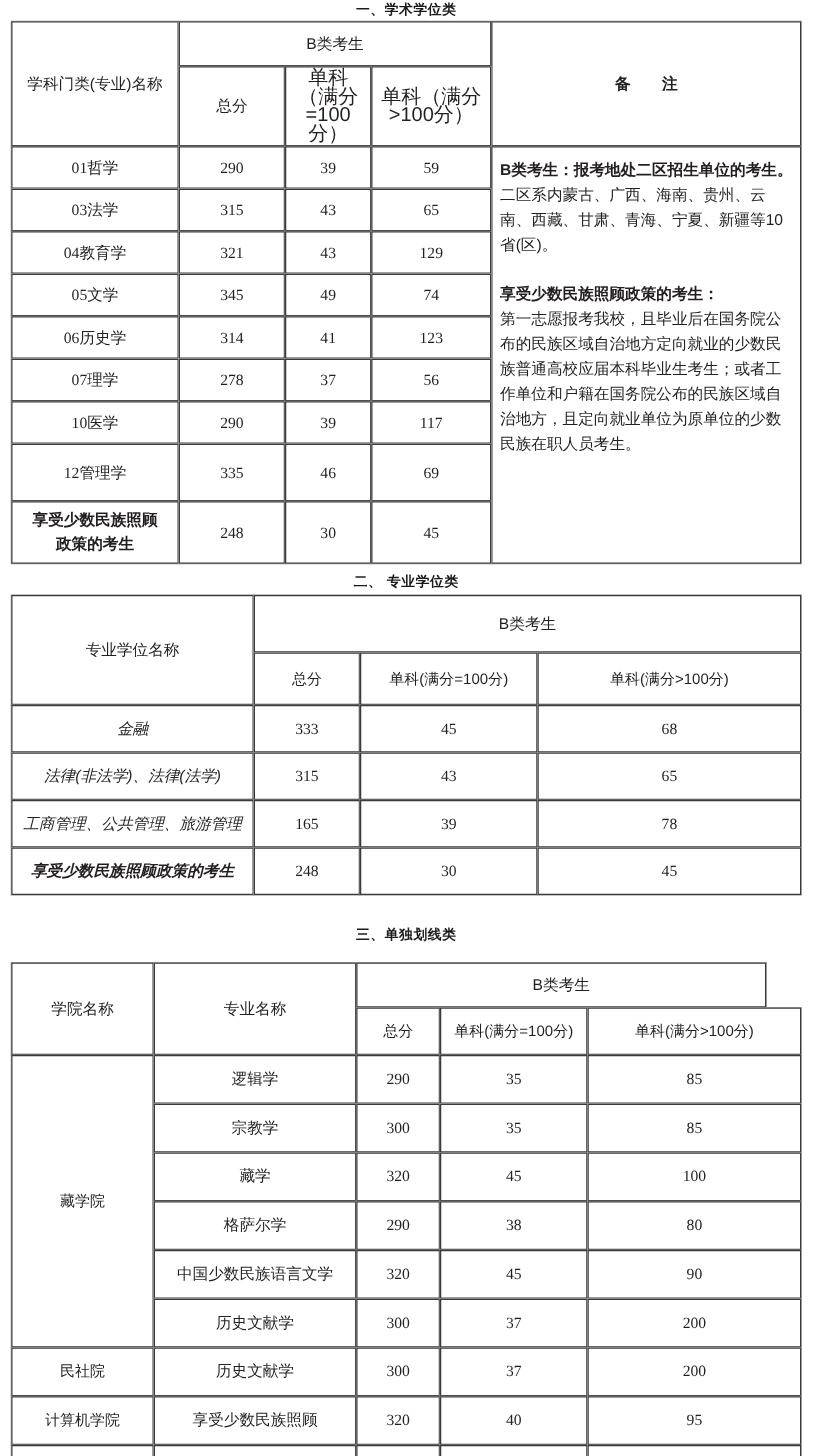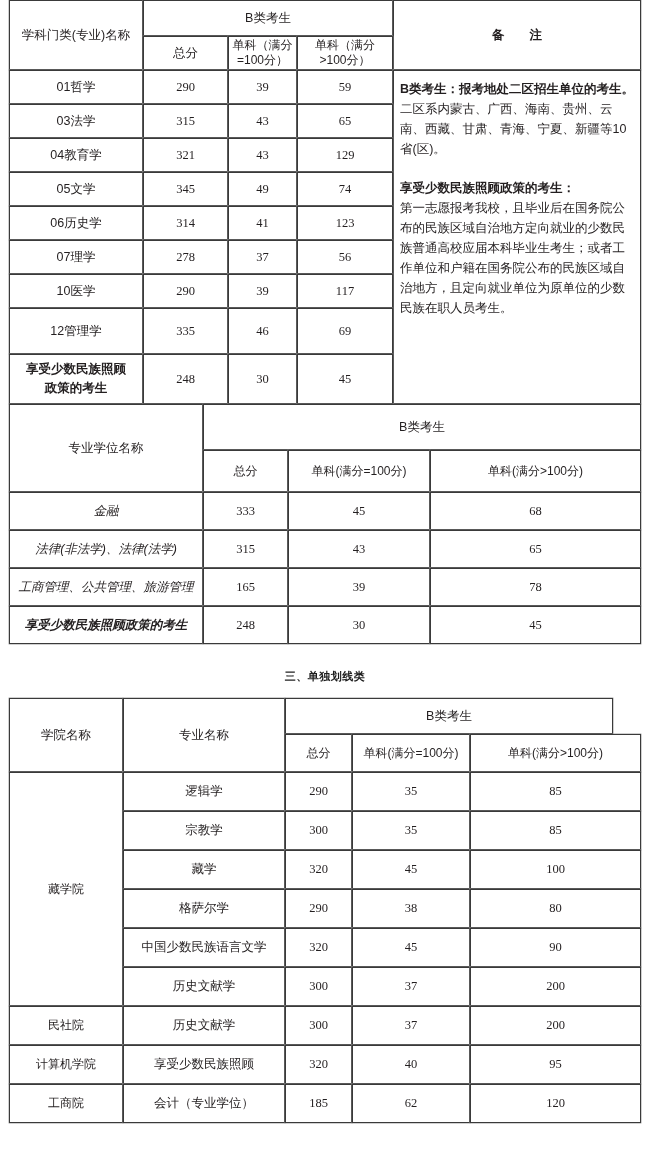--- a/index.html
+++ b/index.html
@@ -44,32 +44,32 @@
     border: 1px solid #3a3a3a;
     box-shadow: 0 0 0 0.4px #8a8a8a;
     text-align: center;
     vertical-align: middle;
     font-size: 12.5px;
     line-height: 17px;
     padding: 2px 2px;
     color: #231f20;
     background: #fff;
   }
-  td.label-cell { font-size: 12.5px; }
+  td.label-cell { font-size: 12.5px; font-family: Liberation Serif, serif; }
   td.num-cell   { font-size: 13px; font-family: "Liberation Serif", "DejaVu Serif", serif; }
   td.hdr        { font-weight: normal; }
   td.bold-note  { font-weight: bold; margin-left: 44px; }
 
   
   #table-academic { width: 632px; margin-left: 9px; }
   #table-academic td { height: 28px; }
   #table-academic td.tall-hdr { height: 60px; }
   #table-academic td.group-hdr { height: 30px; }
   #table-academic td.narrow-hdr {
-    font-size: 12px;
+    font-size: 16px;
     line-height: 15px;
     padding: 1px 3px;
   }
   #table-academic td.remark {
     text-align: left;
     vertical-align: top;
     font-size: 12.5px;
     line-height: 20px;
     padding: 8px 5px 5px 6px;
     white-space: normal;
@@ -100,20 +100,21 @@
     border: none;
     box-shadow: none;
     background: transparent;
   }
 </style>
 </head>
 <body>
 
 <div class="page">
 
+  <div class="section-title" id="title-1">一、学术学位类</div>
 
   <table class="grid" id="table-academic">
     <colgroup>
       <col style="width:134px">
       <col style="width:85px">
       <col style="width:69px">
       <col style="width:96px">
       <col style="width:248px">
     </colgroup>
     <tbody>
@@ -196,20 +197,21 @@
       <tr>
         <td class="label-cell bold-note" style="height:44px; white-space:pre-line; line-height:19px">享受少数民族照顾
 政策的考生</td>
         <td class="num-cell">248</td>
         <td class="num-cell">30</td>
         <td class="num-cell">45</td>
       </tr>
     </tbody>
   </table>
 
+  <div class="section-title" id="title-2">二、 专业学位类</div>
 
   <table class="grid" id="table-professional">
     <colgroup>
       <col style="width:194px">
       <col style="width:85px">
       <col style="width:142px">
       <col style="width:211px">
     </colgroup>
     <tbody>
       <tr>

